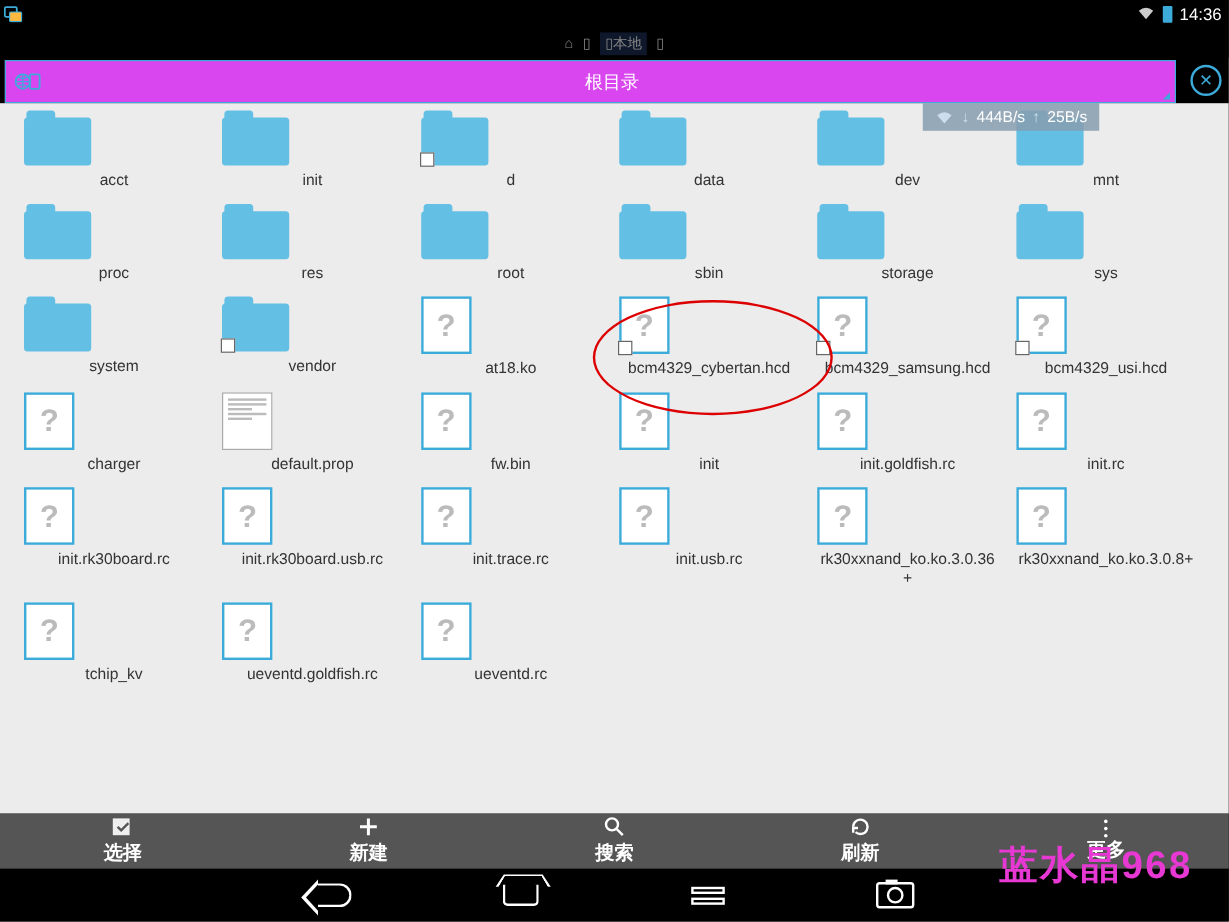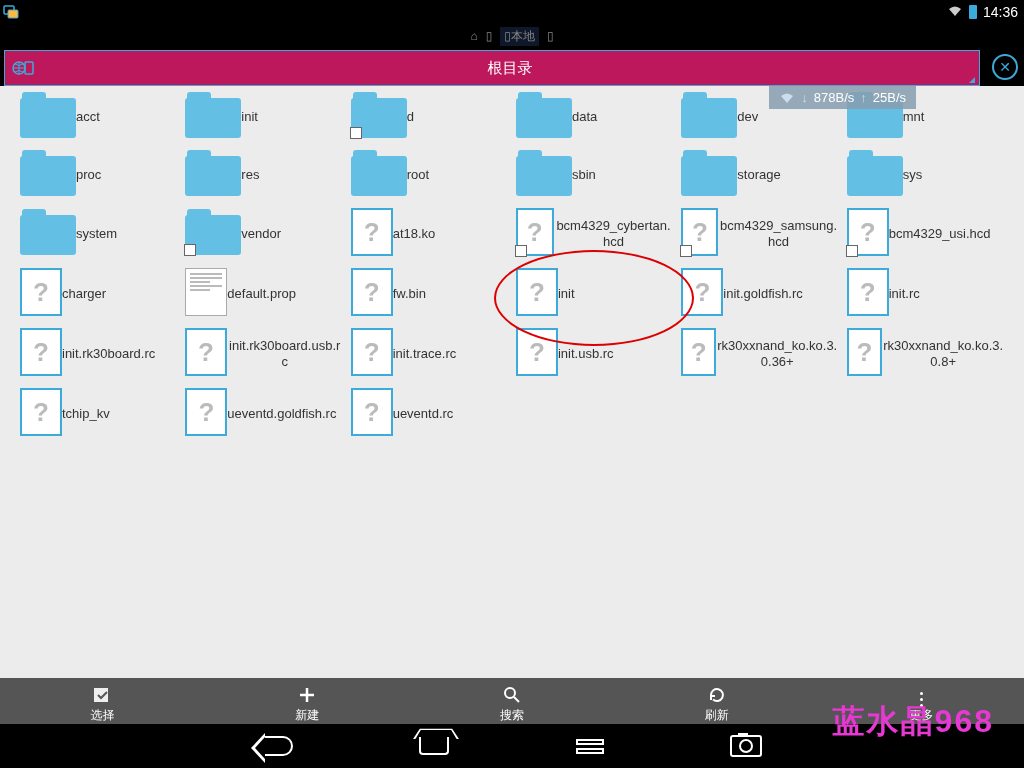--- a/index.html
+++ b/index.html
@@ -12,56 +12,56 @@
 .battery-icon { width: 8px; height: 14px; background: #3cabda; border-radius: 1px; }
 .wifi-ic { color: #ccc; font-size: 14px; }
 .clock { color: #fff; font-size: 14px; }
 
 
 .tab-strip { height: 24px; background: #000; display: flex; justify-content: center; align-items: center; gap: 8px; font-size: 12px; }
 .tab-strip span { color: #888; }
 .tab-strip .active { background: #0f172a; color: #fff; padding: 1px 4px; }
 
 
-.path-bar { height: 36px; background: #be185d; border: 1px solid #3cabda; margin: 2px 4px 0 4px; display: flex; align-items: center; position: relative; }
+.path-bar { height: 36px; background: #d946ef; border: 1px solid #3cabda; margin: 2px 4px 0 4px; display: flex; align-items: center; position: relative; }
 .path-left { width: 36px; height: 100%; display: flex; align-items: center; justify-content: center; color: #3cabda; font-size: 18px; }
 .path-title { flex: 1; text-align: center; color: #fff; font-size: 15px; }
 .path-bar-wrap { display: flex; align-items: center; padding-right: 6px; }
 .close-circle { width: 26px; height: 26px; border: 2px solid #3cabda; border-radius: 50%; display: flex; align-items: center; justify-content: center; color: #3cabda; font-size: 14px; margin-left: 8px; }
 .path-triangle { position: absolute; right: 4px; bottom: 2px; width: 0; height: 0; border-left: 6px solid transparent; border-bottom: 6px solid #3cabda; }
 
 
 .speed-overlay { position: absolute; top: 86px; right: 108px; background: rgba(135,158,175,0.85); color: #fff; font-size: 13px; padding: 4px 10px; display: flex; align-items: center; gap: 6px; z-index: 10; }
 .speed-overlay .arr { color: #ccdfea; }
 
 
 .grid-area { position: absolute; top: 86px; left: 0; right: 0; bottom: 90px; background: #ececec; overflow: hidden; padding: 6px 20px; }
 .grid { display: grid; grid-template-columns: repeat(6, 1fr); row-gap: 12px; column-gap: 8px; }
-.item { display: flex; flex-direction: row; align-items: center; font-size: 13px; color: #333; text-align: center; cursor: pointer; }
+.item { display: flex; flex-direction: column; font-size: 13px; color: #333; text-align: center; cursor: pointer; }
 .item .label { margin-top: 4px; line-height: 1.2; max-width: 150px; word-break: break-all; }
 
 
 .folder { width: 56px; height: 46px; position: relative; }
 .folder-back { position: absolute; top: 0; left: 2px; width: 24px; height: 10px; background: #63c0e4; border-radius: 3px 3px 0 0; }
 .folder-body { position: absolute; top: 6px; left: 0; width: 56px; height: 40px; background: #63c0e4; border-radius: 3px; }
 .folder.link::after { content: ""; position: absolute; left: -1px; bottom: -1px; width: 10px; height: 10px; background: #fff; border: 1px solid #666; }
 
 
 .file { width: 42px; height: 48px; border: 2px solid #3cabda; background: #fff; display: flex; align-items: center; justify-content: center; color: #bbb; font-size: 26px; font-weight: bold; position: relative; }
 .file.link::after { content: ""; position: absolute; left: -3px; bottom: -3px; width: 10px; height: 10px; background: #fff; border: 1px solid #666; }
 .file-text { width: 42px; height: 48px; border: 1px solid #aaa; background: #fff; padding: 4px; display: flex; flex-direction: column; gap: 2px; }
 .file-text .line { height: 2px; background: #bbb; }
 .file-text .line.short { width: 60%; }
 
 
 .ellipse { position: absolute; border: 2px solid #d00; border-radius: 50%; pointer-events: none; z-index: 5; }
 
 
 .toolbar { position: absolute; bottom: 44px; left: 0; right: 0; height: 46px; background: #555; display: flex; }
-.tool { flex: 1; display: flex; flex-direction: column; align-items: center; justify-content: flex-end; color: #fff; font-size: 12px; gap: 0px; cursor: pointer; }
+.tool { flex: 1; display: flex; flex-direction: column; align-items: center; justify-content: center; color: #fff; font-size: 16px; gap: 0px; cursor: pointer; font-weight: bold; }
 .tool .ic { font-size: 18px; line-height: 1; }
 .tool .dots { display: flex; flex-direction: column; gap: 3px; }
 .tool .dots span { width: 3px; height: 3px; background: #fff; border-radius: 50%; }
 
 
 .nav-bar { position: absolute; bottom: 0; left: 0; right: 0; height: 44px; background: #000; display: flex; justify-content: center; align-items: center; gap: 120px; }
 .nav-btn { width: 36px; height: 28px; display: flex; align-items: center; justify-content: center; color: #fff; cursor: pointer;}
 .nav-back { width: 30px; height: 20px; border: 2px solid #fff; border-left: none; border-radius: 0 14px 14px 0; position: relative; }
 .nav-back::before { content:""; position:absolute; left:-12px; top:-5px; width:0; height:0; border-top: 15px solid transparent; border-bottom: 15px solid transparent; border-right: 14px solid #fff; }
 .nav-back::after { content:""; position:absolute; left:-8px; top:-1px; width:0; height:0; border-top: 11px solid transparent; border-bottom: 11px solid transparent; border-right: 10px solid #000; }
@@ -121,21 +121,21 @@
     <div class="path-triangle"></div>
   </div>
   <div class="close-circle">✕</div>
 </div>
 
 <div class="speed-overlay">
   <svg width="16" height="12" viewBox="0 0 16 12">
       <path d="M8 11 L2 4 Q8 -1 14 4 Z" fill="#cde"></path>
     </svg>
   <span class="arr">↓</span>
-    <span>878B/s</span>
+    <span>444B/s</span>
   <span class="arr">↑</span>
     <span>25B/s</span>
 </div>
 
 <div class="grid-area">
   <div class="grid" id="grid">
       <div class="item">
         <div class="folder">
           <div class="folder-back"></div>
           <div class="folder-body"></div>

